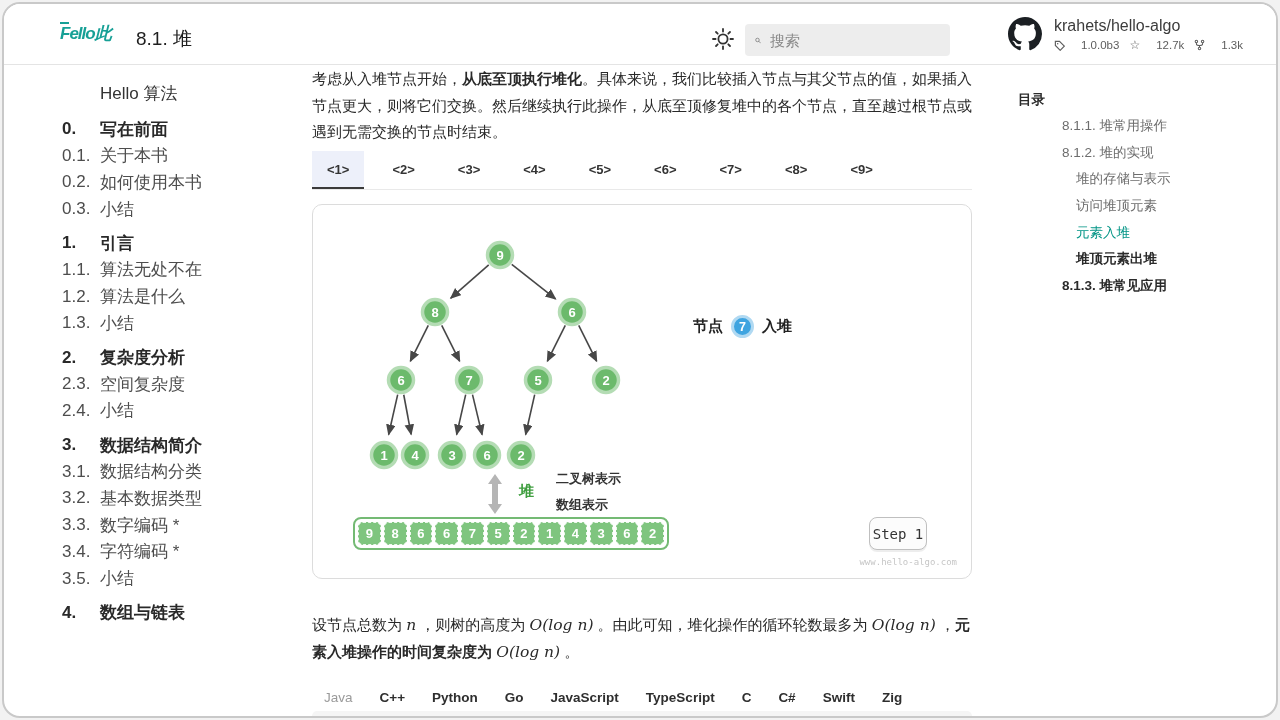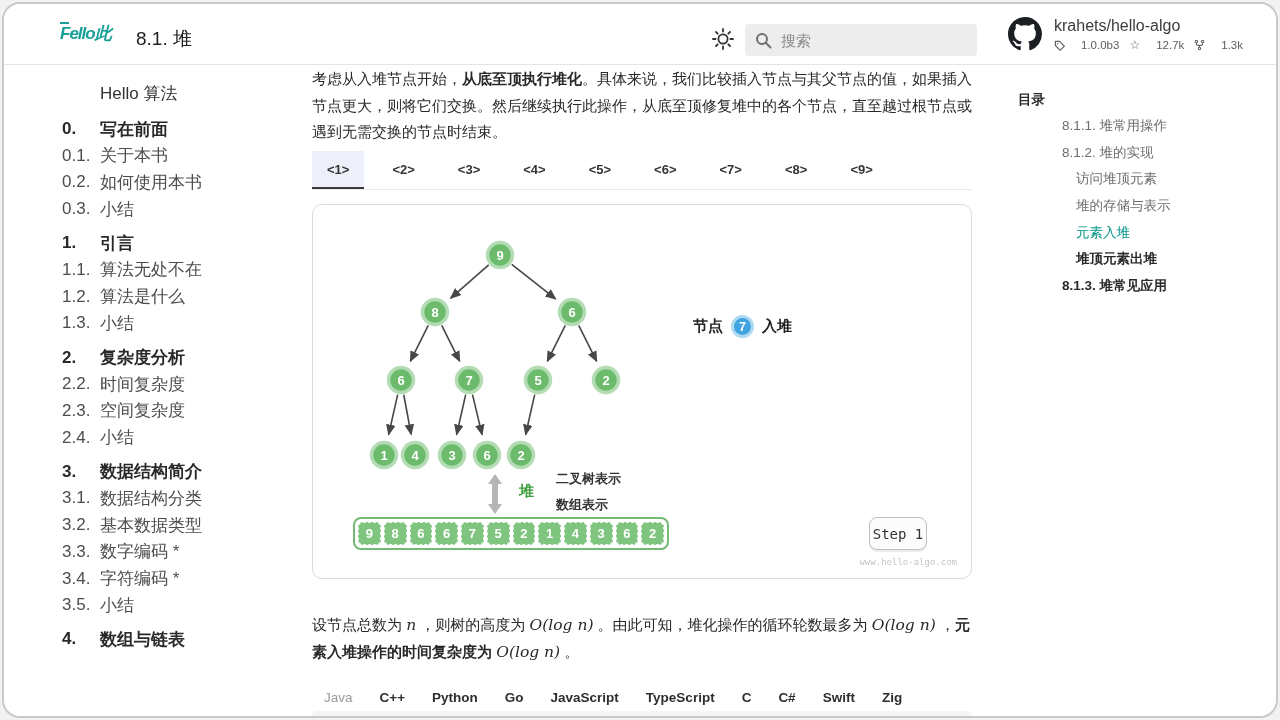--- a/index.html
+++ b/index.html
@@ -9,21 +9,21 @@
            border:2px solid #c9c9c9; border-radius:18px; overflow:hidden; }
 
   
   .hdr { position:absolute; left:0; top:0; right:0; height:60px; background:#fff; }
   .hdr-rule { position:absolute; left:0; top:60px; right:0; height:1px; background:#e4e4e4; }
   .logo { position:absolute; left:56px; top:15px; width:54px; height:30px; cursor:pointer;
           color:#17a096; font-weight:800; font-style:italic; font-size:17px; letter-spacing:-1px; line-height:30px; }
   .logo b { border-top:2px solid #17a096; }
   .page-title { position:absolute; left:132px; top:22px; font-size:19px; font-weight:500; color:#1e1e1e; }
   .theme-btn { position:absolute; left:705px; top:22px; width:28px; height:28px; background:none; border:none; cursor:pointer; }
-  .search { position:absolute; left:741px; top:20px; width:232px; height:32px; background:#ededed;
+  .search { position:absolute; left:741px; top:20px; width:205px; height:32px; background:#ededed;
             border-radius:4px; display:flex; align-items:center; padding:0 10px; gap:9px; }
   .search input { border:none; background:transparent; outline:none; font-size:15px; color:#333;
                   font-family:"Liberation Sans", sans-serif; width:170px; }
   .search input::placeholder { color:#8a8a8a; opacity:1; }
   .repo { position:absolute; left:1004px; top:13px; display:flex; gap:12px; cursor:pointer; }
   .repo-name { font-size:16px; color:#3c3c3c; font-weight:500; }
   .repo-meta { display:flex; gap:10px; margin-top:3px; font-size:11.5px; color:#5d5d5d; align-items:center; }
   .repo-meta .mi { display:flex; align-items:center; gap:16px; }
 
   
@@ -182,24 +182,20 @@
         <span class="num">1.2.</span>
         <span class="lab">算法是什么</span>
       </div>
       <div class="side-item">
         <span class="num">1.3.</span>
         <span class="lab">小结</span>
       </div>
       <div class="side-item head">
         <span class="num">2.</span>
         <span class="lab">复杂度分析</span>
-      </div>
-      <div class="side-item">
-        <span class="num">2.2.</span>
-        <span class="lab">时间复杂度</span>
       </div>
       <div class="side-item">
         <span class="num">2.3.</span>
         <span class="lab">空间复杂度</span>
       </div>
       <div class="side-item">
         <span class="num">2.4.</span>
         <span class="lab">小结</span>
       </div>
       <div class="side-item head">
@@ -342,21 +338,21 @@
         <button class="lang">Zig</button>
       </div>
     <div class="code-top"></div>
   </div>
 
   <nav class="toc">
     <div class="toc-title">目录</div>
     <div id="toc-items">
         <div class="toc-item">8.1.1. 堆常用操作</div>
         <div class="toc-item">8.1.2. 堆的实现</div>
+        <div class="toc-item sub">堆的存储与表示</div>
         <div class="toc-item sub">访问堆顶元素</div>
-        <div class="toc-item sub">堆的存储与表示</div>
         <div class="toc-item sub active">元素入堆</div>
         <div class="toc-item sub bold">堆顶元素出堆</div>
         <div class="toc-item bold">8.1.3. 堆常见应用</div>
       </div>
   </nav>
 
 </div>
 
 </body></html>

